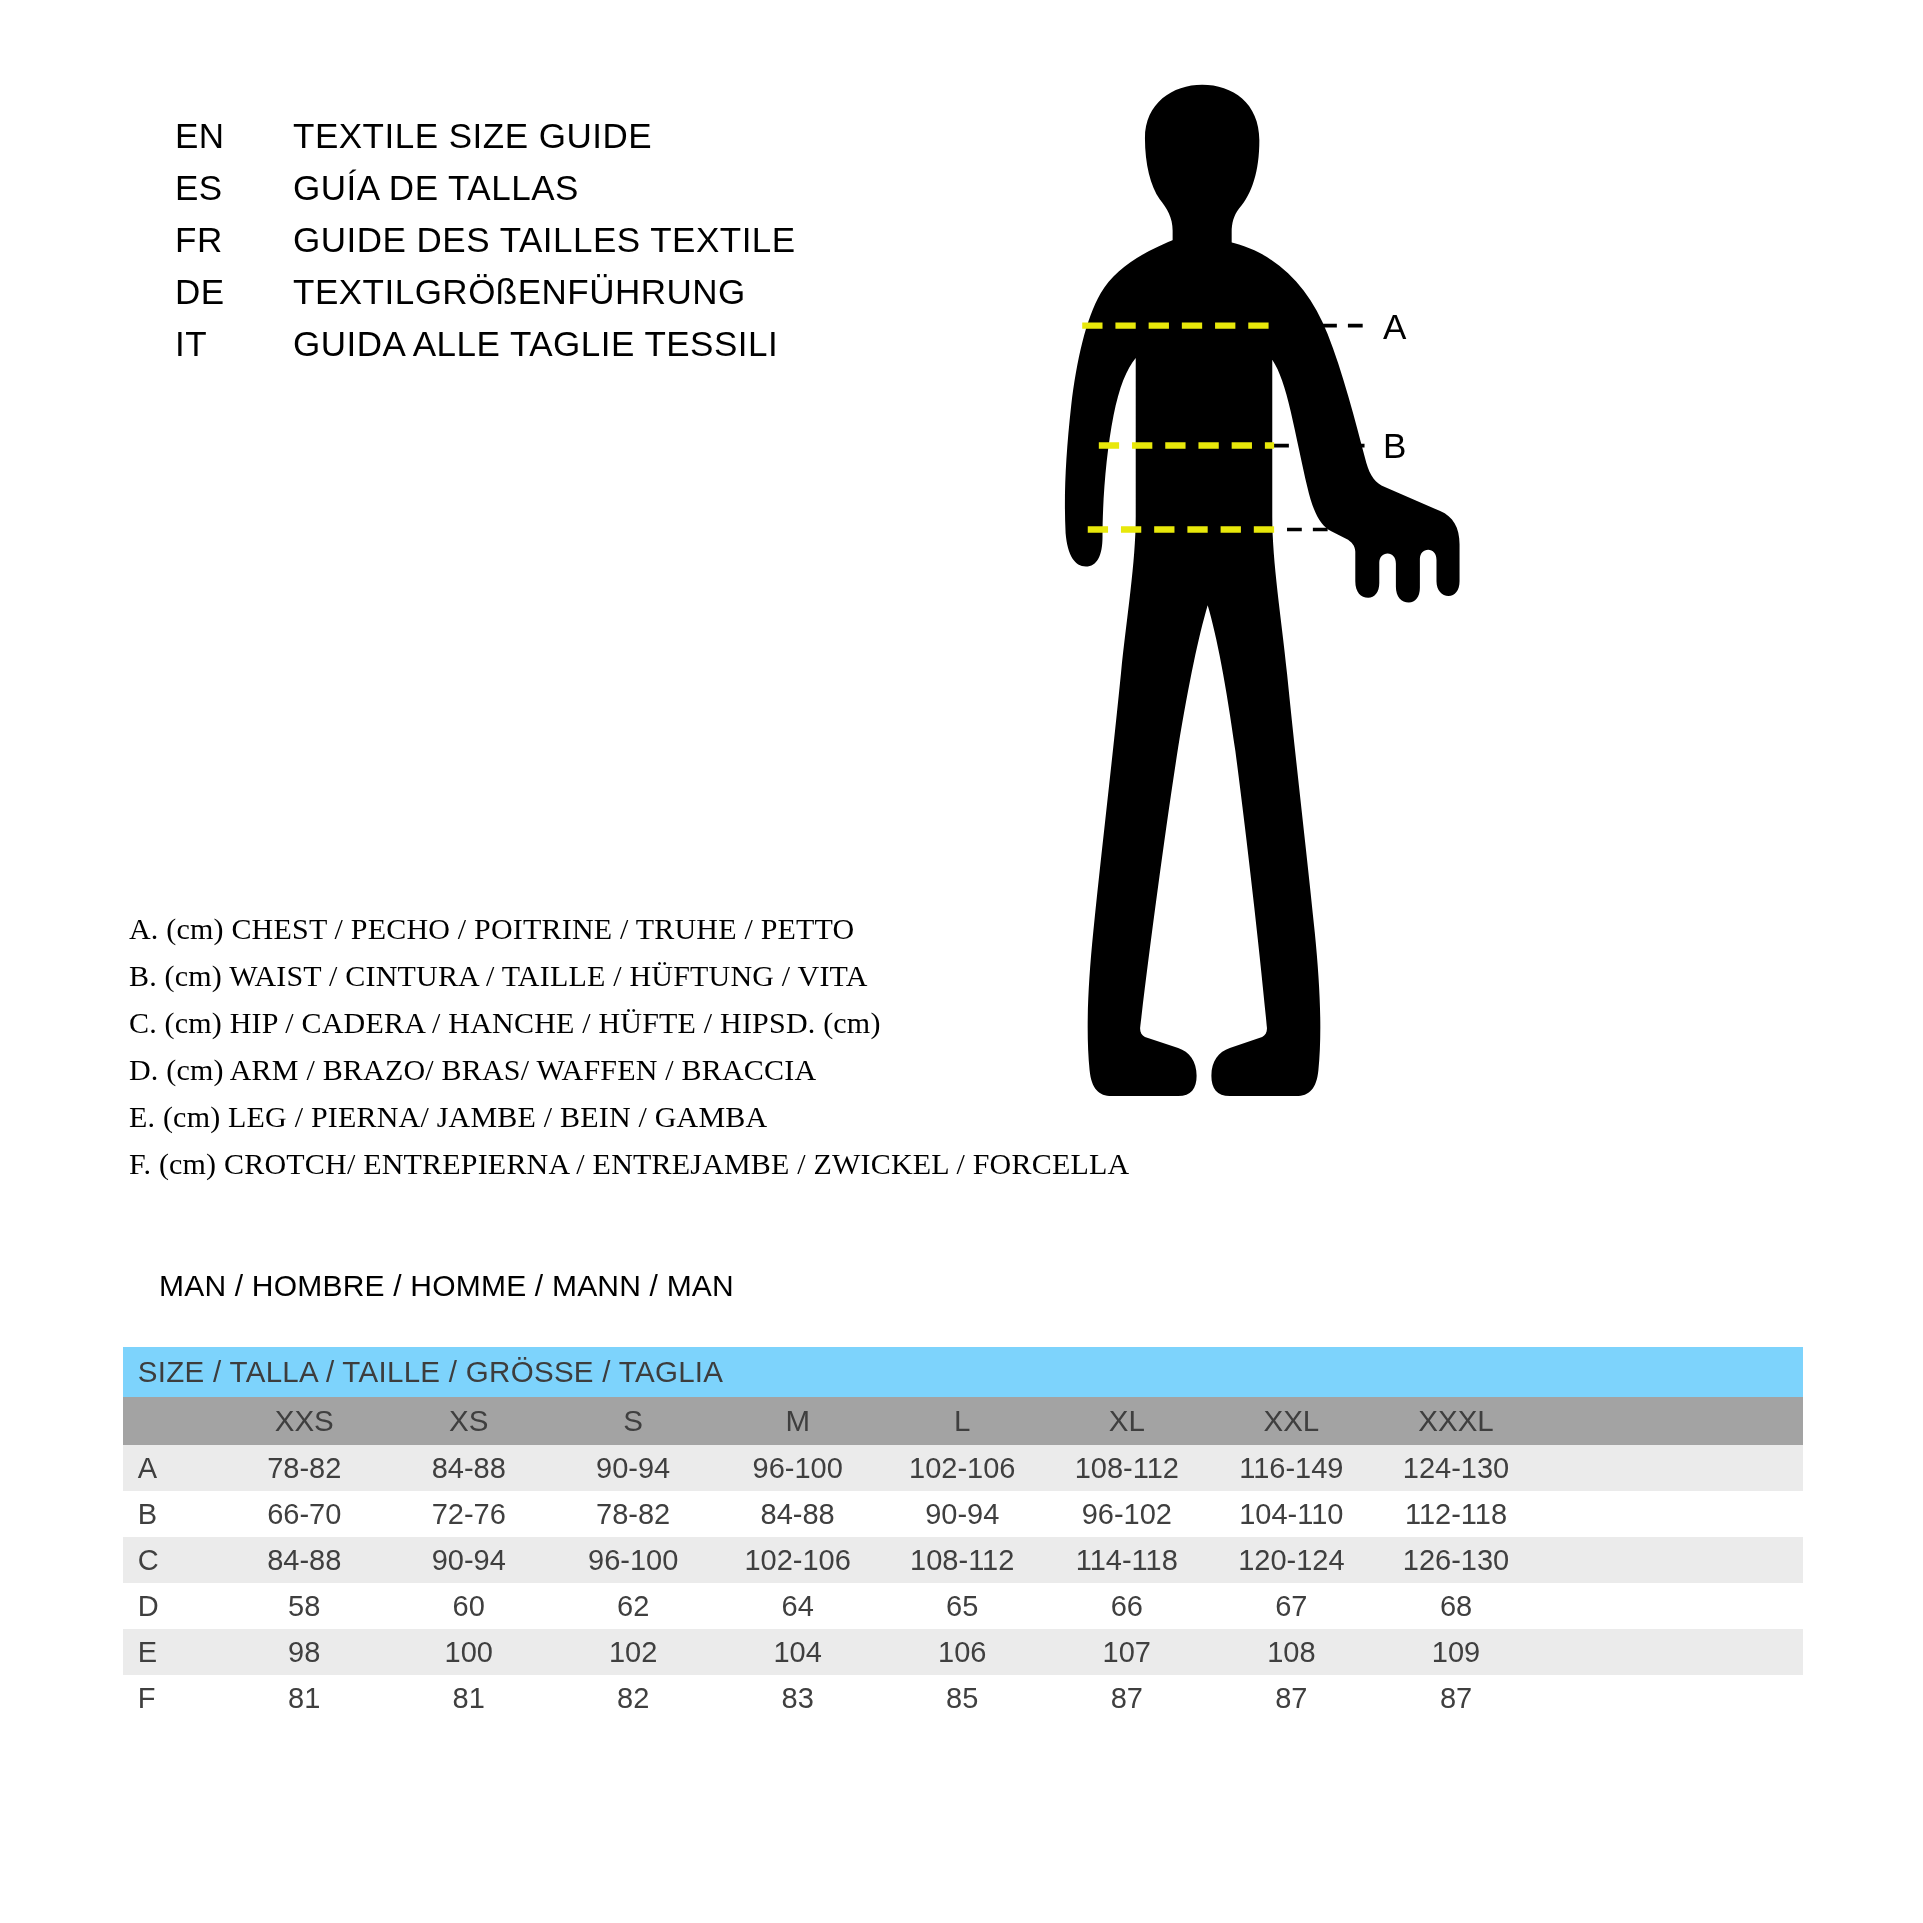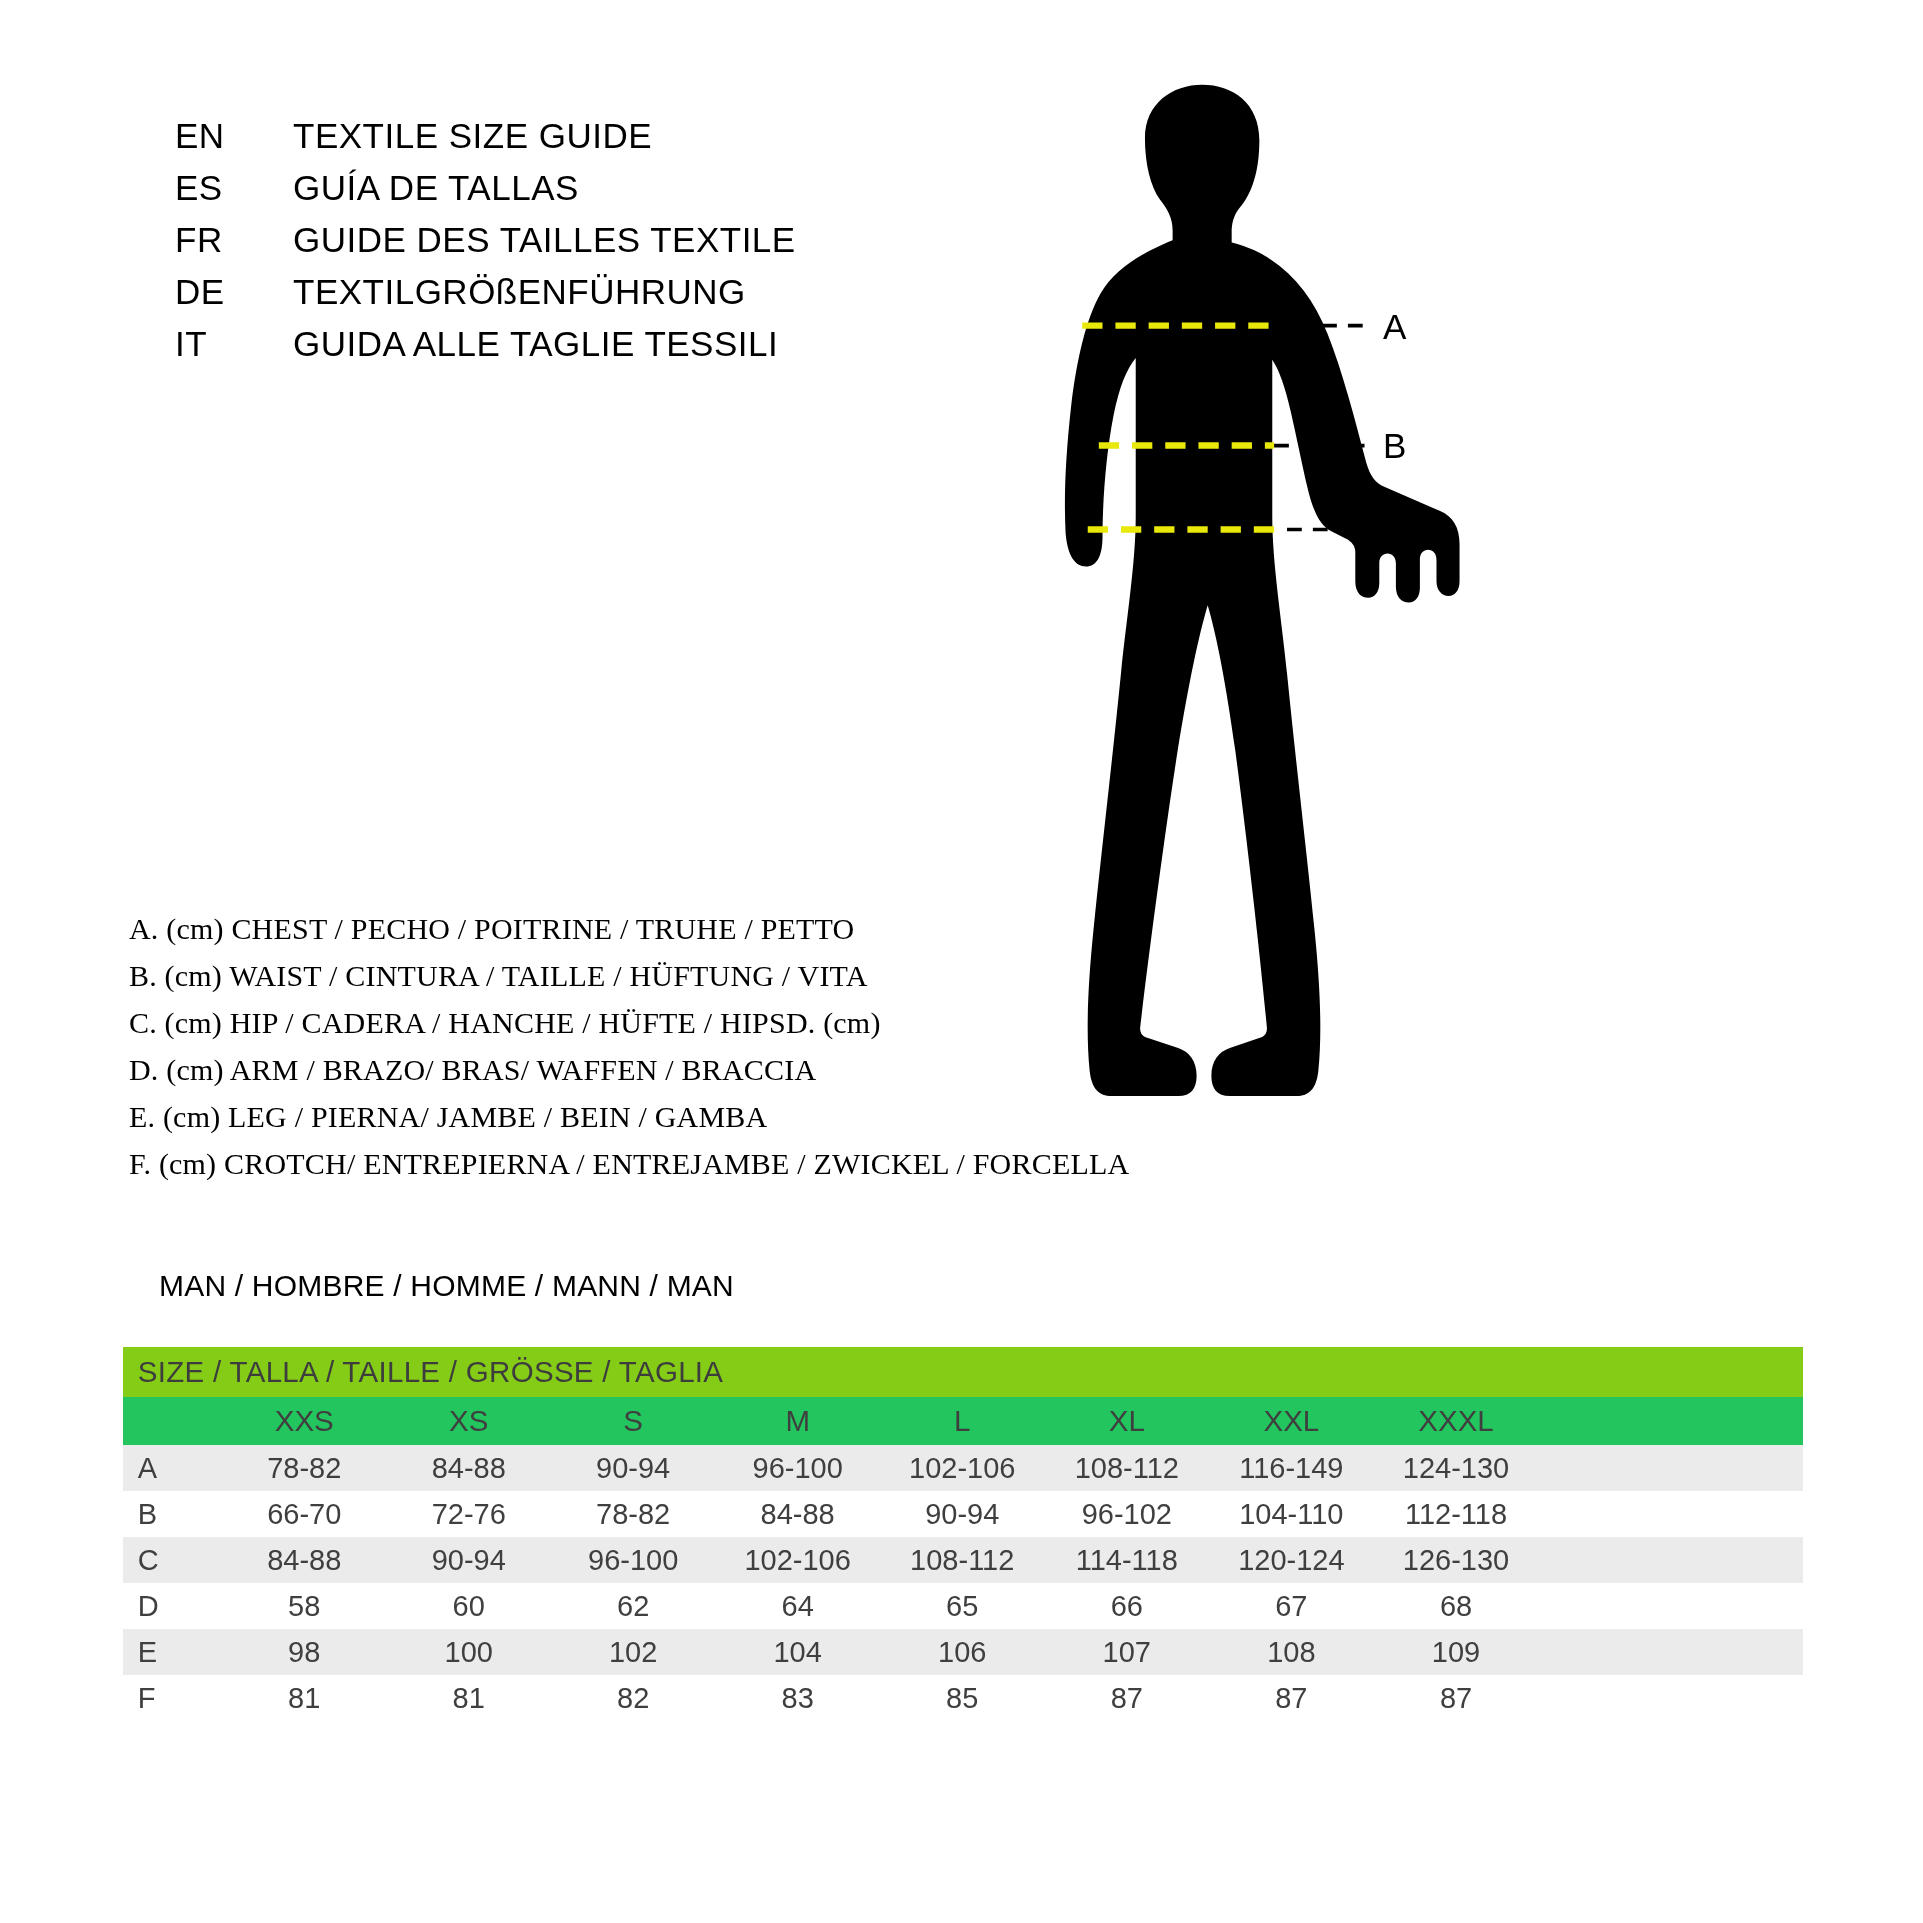--- a/index.html
+++ b/index.html
@@ -82,30 +82,30 @@
     font-size: 29px;
     color: #3f3f3f;
   }
   .size-table td, .size-table th {
     padding: 0;
     height: 46px;
     font-weight: normal;
     text-align: center;
   }
   .size-table .title-row td {
-    background: #84cc16;
+    background: #7dd3fc;
     color: #3d3d3d;
     text-align: left;
     padding-left: 14.8px;
     height: 50px;
     font-size: 29.5px;
     letter-spacing: 0.3px;
   }
   .size-table .head-row td {
-    background: #22c55e;
+    background: #a3a3a3;
     color: #3f3f3f;
     height: 48px;
     font-size: 29.5px;
   }
   .size-table tr.shaded td {
     background: #ebebeb;
   }
   .size-table tr.plain td {
     background: #ffffff;
   }

